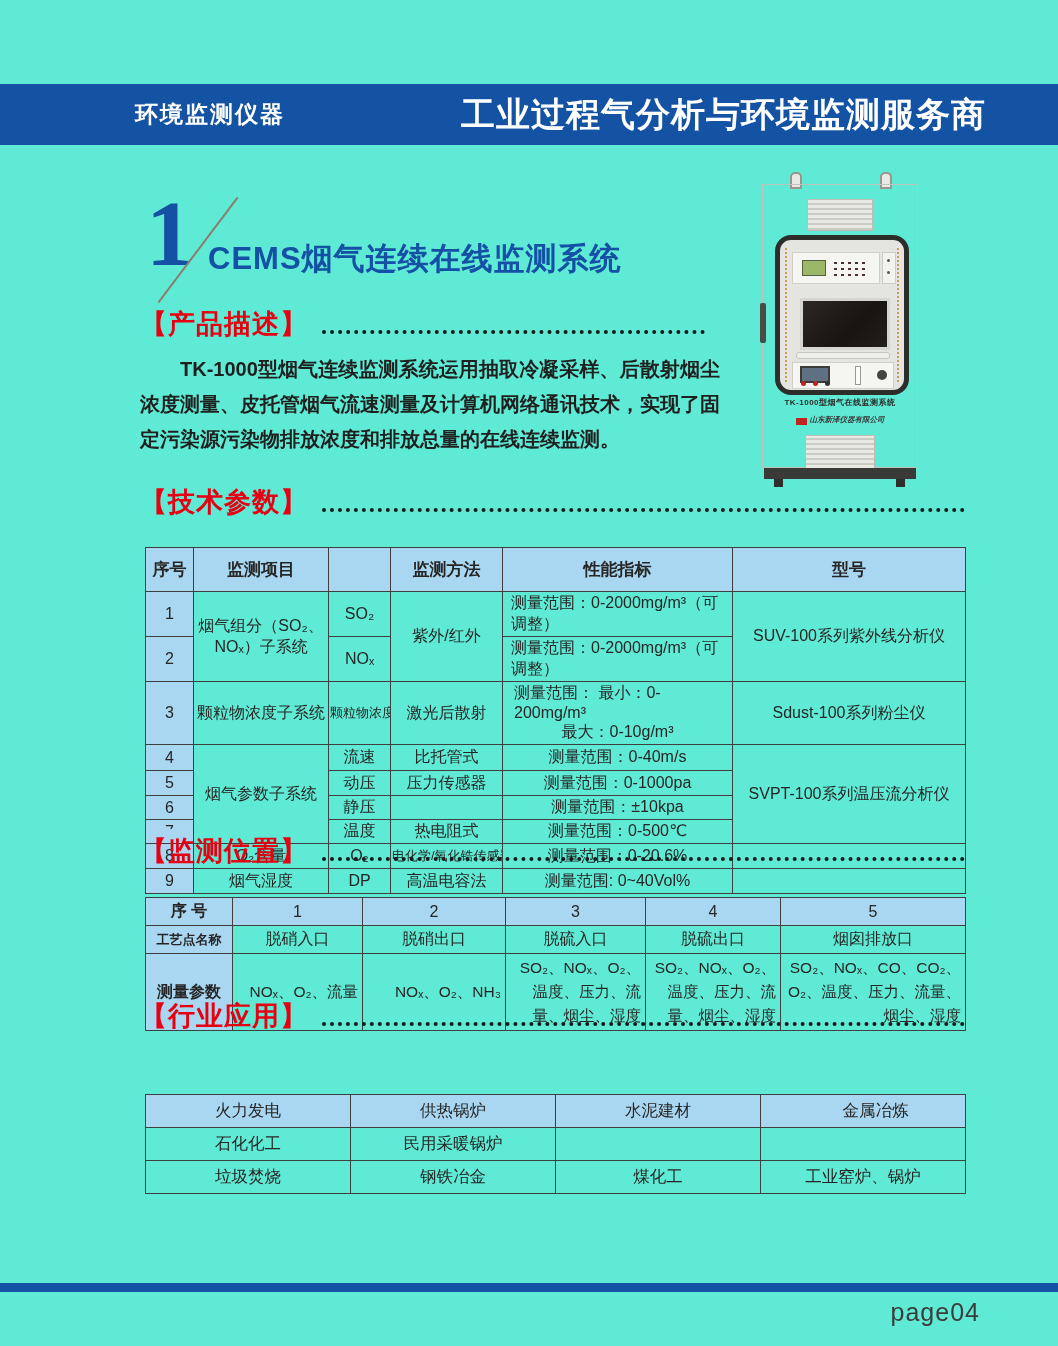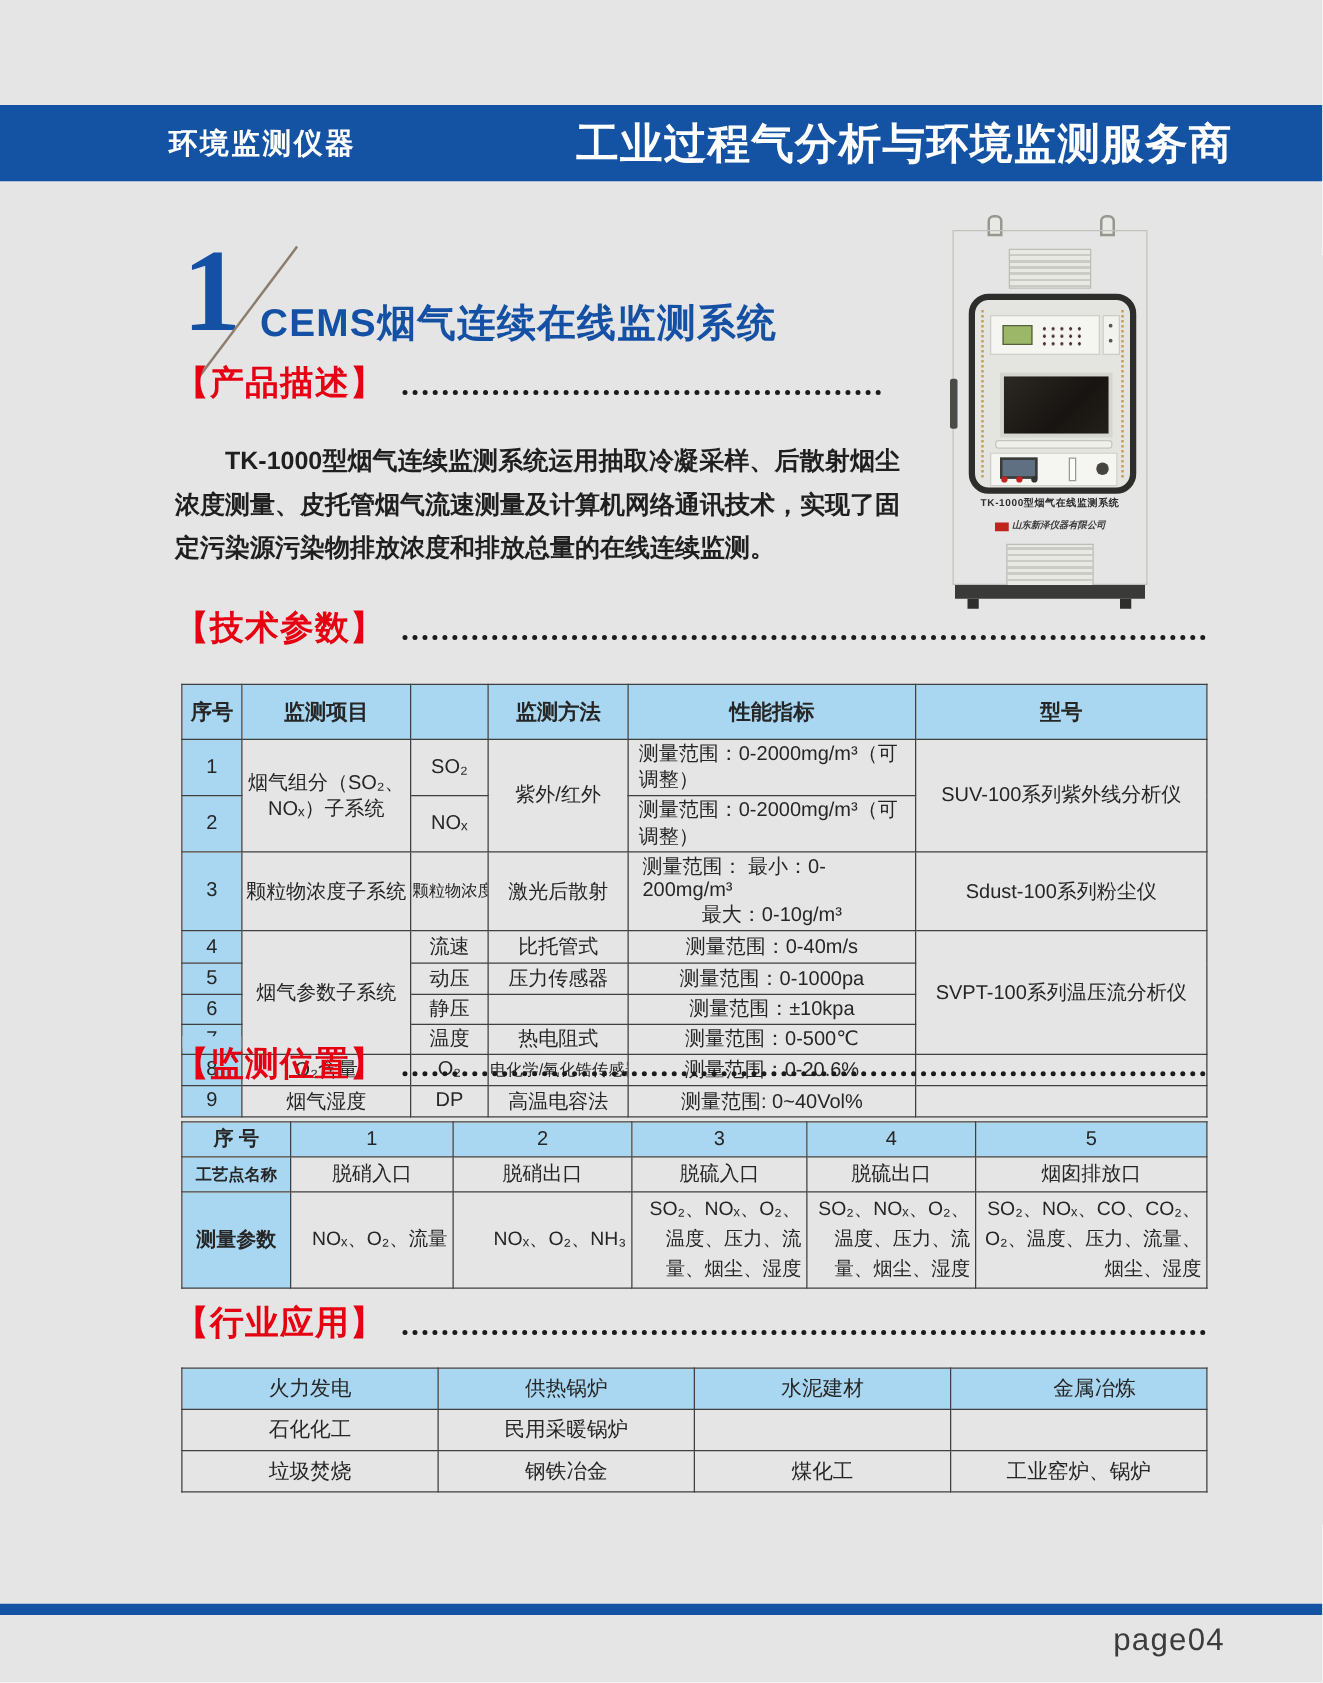--- a/index.html
+++ b/index.html
@@ -1,16 +1,16 @@
 <!DOCTYPE html>
 <html><head>
 <meta charset="utf-8">
 <style>
   html,body{margin:0;padding:0;background:#fff;}
-  .page{position:relative;width:1058px;height:1346px;background:#e5e5e5;overflow:hidden;
+  .page{position:relative;width:1058px;height:1346px;background:#5eead4;overflow:hidden;
         font-family:"Liberation Sans","DejaVu Sans",sans-serif;color:#222;}
 
   
   .topbar{position:absolute;left:0;top:84px;width:1058px;height:61px;background:#1452a3;
           display:flex;align-items:center;justify-content:space-between;box-sizing:border-box;
           padding:0 72px 0 135px;color:#fff;}
   .topbar .left{font-size:23px;font-weight:bold;letter-spacing:2px;}
   .topbar .right{font-size:34px;font-weight:bold;letter-spacing:1px;}
   .bottombar{position:absolute;left:0;top:1283px;width:1058px;height:9px;background:#1452a3;}
   .pagenum{position:absolute;right:78px;top:1298px;font-size:25px;color:#3c3c3c;letter-spacing:1px;}
@@ -141,21 +141,21 @@
         <span class="brand-logo"></span>
         <span class="brand-name">山东新泽仪器有限公司</span>
       </div>
       <div class="vent bot"></div>
     </div>
     <div class="plinth"></div>
     <div class="foot" style="left:22px;"></div>
     <div class="foot" style="left:144px;"></div>
   </div>
 
-  <div class="sec" style="top:288px;width:565px;text-align:right;">
+  <div class="sec" style="top:306px;width:565px;text-align:right;">
     <span class="sec-title">【产品描述】</span>
     <span class="leader"></span>
   </div>
   <div class="desc">TK-1000型烟气连续监测系统运用抽取冷凝采样、后散射烟尘浓度测量、皮托管烟气流速测量及计算机网络通讯技术，实现了固定污染源污染物排放浓度和排放总量的在线连续监测。</div>
 
   <div class="sec" style="top:484px;width:825px;">
     <span class="sec-title">【技术参数】</span>
     <span class="leader"></span>
   </div>
 
@@ -282,21 +282,21 @@
       <td class="hd">测量参数</td>
       <td class="params">NOₓ、O₂、流量</td>
       <td class="params">NOₓ、O₂、NH₃</td>
       <td class="params">SO₂、NOₓ、O₂、温度、压力、流量、烟尘、湿度</td>
       <td class="params">SO₂、NOₓ、O₂、温度、压力、流量、烟尘、湿度</td>
       <td class="params">SO₂、NOₓ、CO、CO₂、O₂、温度、压力、流量、烟尘、湿度</td>
     </tr>
   </tbody>
     </table>
 
-  <div class="sec" style="top:1040px;width:825px;">
+  <div class="sec" style="top:998px;width:825px;">
     <span class="sec-title">【行业应用】</span>
     <span class="leader"></span>
   </div>
 
   <table class="ind">
     <colgroup>
         <col style="width:205px">
         <col style="width:205px">
         <col style="width:205px">
         <col style="width:205px">

